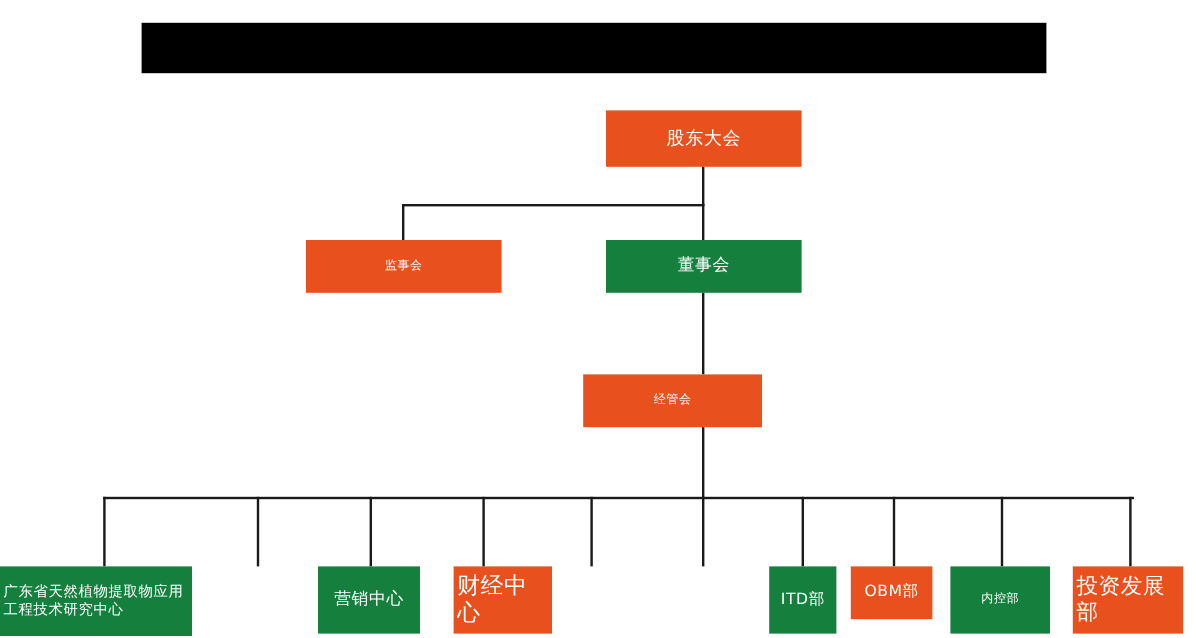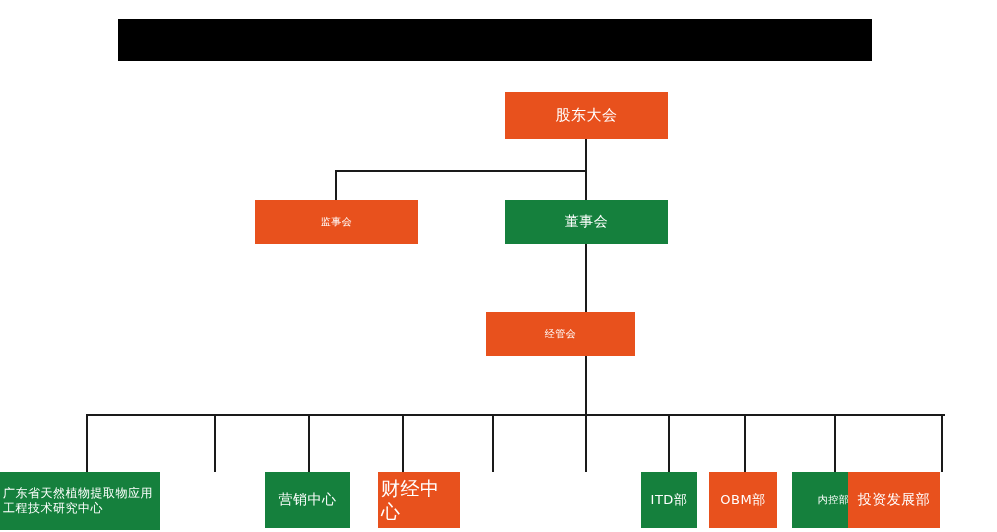--- a/index.html
+++ b/index.html
@@ -95,19 +95,19 @@
 
 
   <div class="node secondary" style="left:265px; top:472px; width:85px; height:56px; font-size:14px;">营销中心</div>
 
   <div class="node primary" style="left:361px; top:472px; width:82px; height:56px; font-size:19px;margin-left:17px;">财经中心</div>
 
 
 
   <div class="node secondary" style="left:641px; top:472px; width:56px; height:56px; font-size:13px;">ITD部</div>
 
-  <div class="node primary" style="left:709px; top:472px; width:68px; height:56px; font-size:13px;">OBM部</div>
+  <div class="node primary" style="left:709px; top:472px; width:68px; height:44px; font-size:13px;">OBM部</div>
 
   <div class="node secondary" style="left:792px; top:472px; width:83px; height:56px; font-size:10px;">内控部</div>
 
-  <div class="node primary" style="left:848px; top:472px; width:92px; height:56px; font-size:14px;">投资发展部</div>
+  <div class="node primary" style="left:894px; top:472px; width:92px; height:56px; font-size:18px;">投资发展部</div>
 
 </div>
 
 </body></html>

